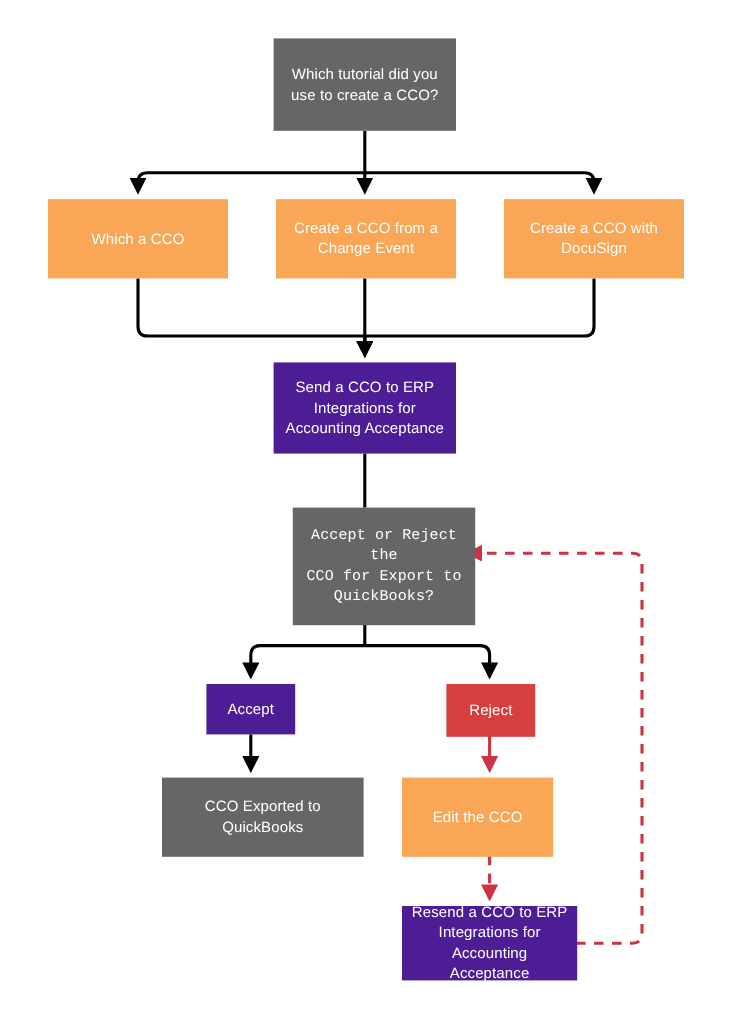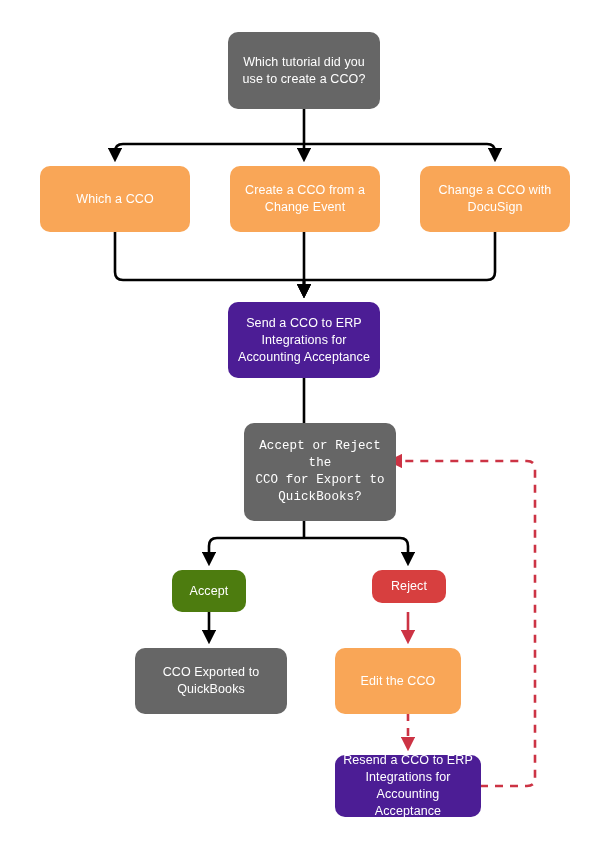--- a/index.html
+++ b/index.html
@@ -22,40 +22,40 @@
     position: absolute;
     left: 0;
     top: 0;
     width: 609px;
     height: 863px;
     pointer-events: none;
   }
   .node {
     position: absolute;
     box-sizing: border-box;
-    border-radius: 10px;
+    border-radius: 0;
     display: flex;
     align-items: center;
     justify-content: center;
     text-align: center;
     color: #ffffff;
     font-size: 12.5px;
     line-height: 17px;
     padding: 4px 8px;
     letter-spacing: 0.1px;
   }
   .node .label {
     display: block;
     white-space: pre-line;
   }
   .n-gray   { background: #666666; }
   .n-orange { background: #f9a css; }
   .n-orange { background: #f9a657; }
   .n-teal   { background: #4c1d95; }
-  .n-green  { background: #4d7c0f; }
+  .n-green  { background: #4c1d95; }
   .n-red    { background: #d73f3f; }
 </style>
 </head>
 <body>
 
 <div id="canvas">
 
   <svg class="edges" viewBox="0 0 609 863" width="609" height="863" xmlns="http://www.w3.org/2000/svg">
     <defs>
       <marker id="arrow-black" viewBox="0 0 10 10" refX="7" refY="5" markerWidth="5.5" markerHeight="5.5" orient="auto-start-reverse">
@@ -107,45 +107,45 @@
   <div class="node n-orange" style="left:40px; top:166px; width:150px; height:66px;">
     <span class="label">Which a CCO</span>
   </div>
 
   <div class="node n-orange" style="left:230px; top:166px; width:150px; height:66px;text-align:center;">
     <span class="label">Create a CCO from a
 Change Event</span>
   </div>
 
   <div class="node n-orange" style="left:420px; top:166px; width:150px; height:66px;">
-    <span class="label">Change a CCO with
+    <span class="label">Create a CCO with
 DocuSign</span>
   </div>
 
   <div class="node n-teal" style="left:228px; top:302px; width:152px; height:76px;">
     <span class="label">Send a CCO to ERP
 Integrations for
 Accounting Acceptance</span>
   </div>
 
   <div class="node n-gray" style="left:244px; top:423px; width:152px; height:98px;font-family:Liberation Mono, monospace;">
     <span class="label">Accept or Reject the
 CCO for Export to
 QuickBooks?</span>
   </div>
 
   <div class="node n-green" style="left:172px; top:570px; width:74px; height:42px;">
     <span class="label">Accept</span>
   </div>
 
-  <div class="node n-red" style="left:372px; top:570px; width:74px; height:33px;text-align:center;">
+  <div class="node n-red" style="left:372px; top:570px; width:74px; height:44px;text-align:center;">
     <span class="label">Reject</span>
   </div>
 
-  <div class="node n-gray" style="left:135px; top:648px; width:152px; height:66px;">
+  <div class="node n-gray" style="left:135px; top:648px; width:168px; height:66px;">
     <span class="label">CCO Exported to
 QuickBooks</span>
   </div>
 
   <div class="node n-orange" style="left:335px; top:648px; width:126px; height:66px;">
     <span class="label">Edit the CCO</span>
   </div>
 
   <div class="node n-teal" style="left:335px; top:755px; width:146px; height:62px;justify-content:flex-end;">
     <span class="label">Resend a CCO to ERP

